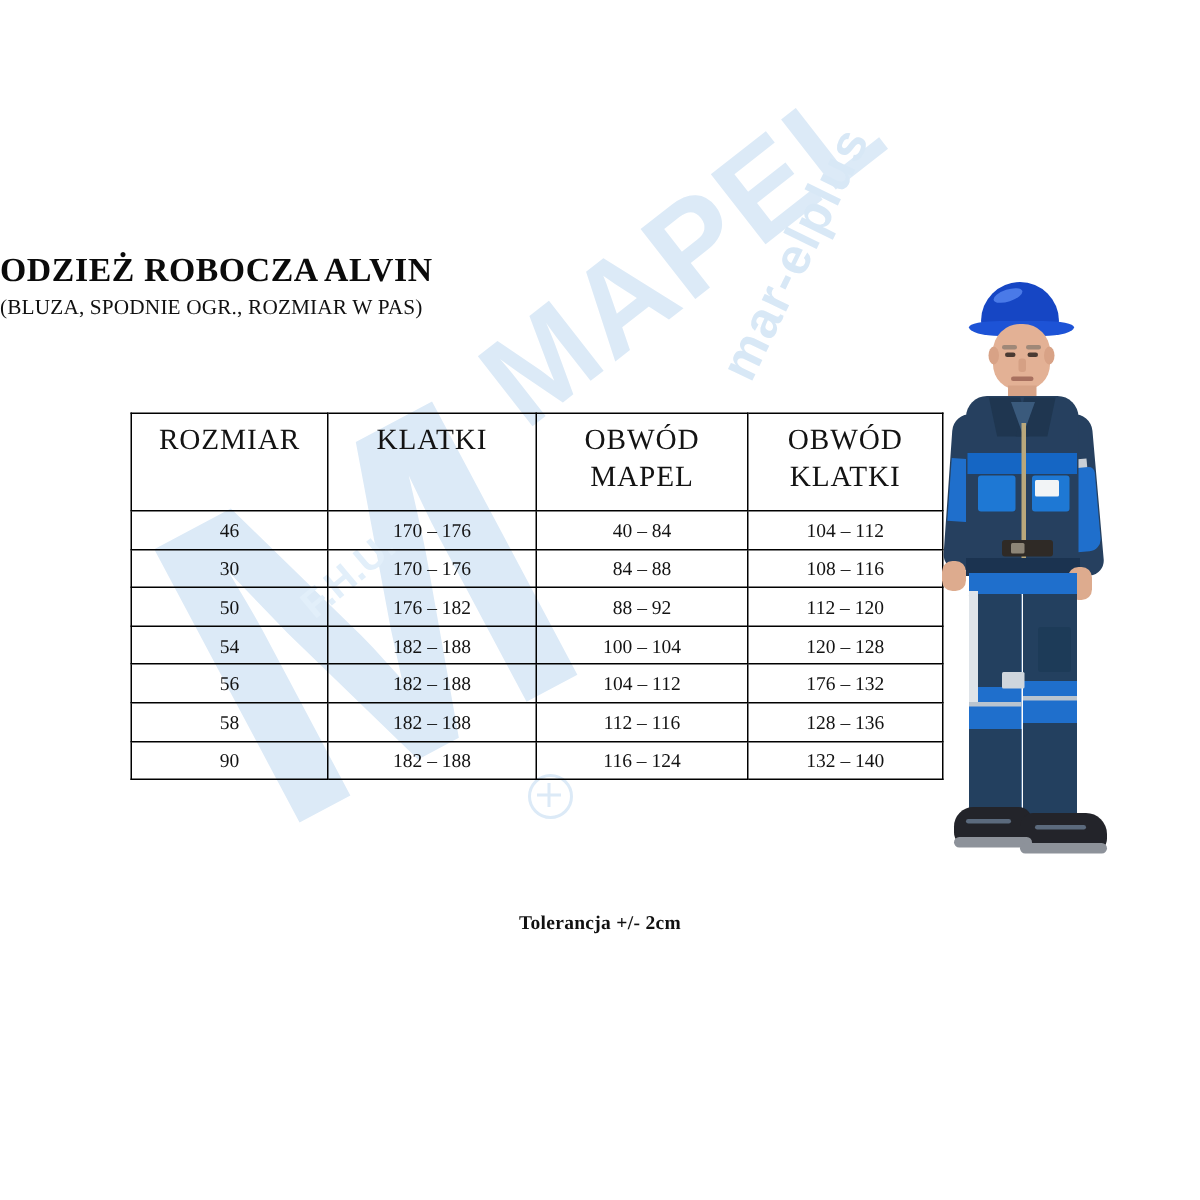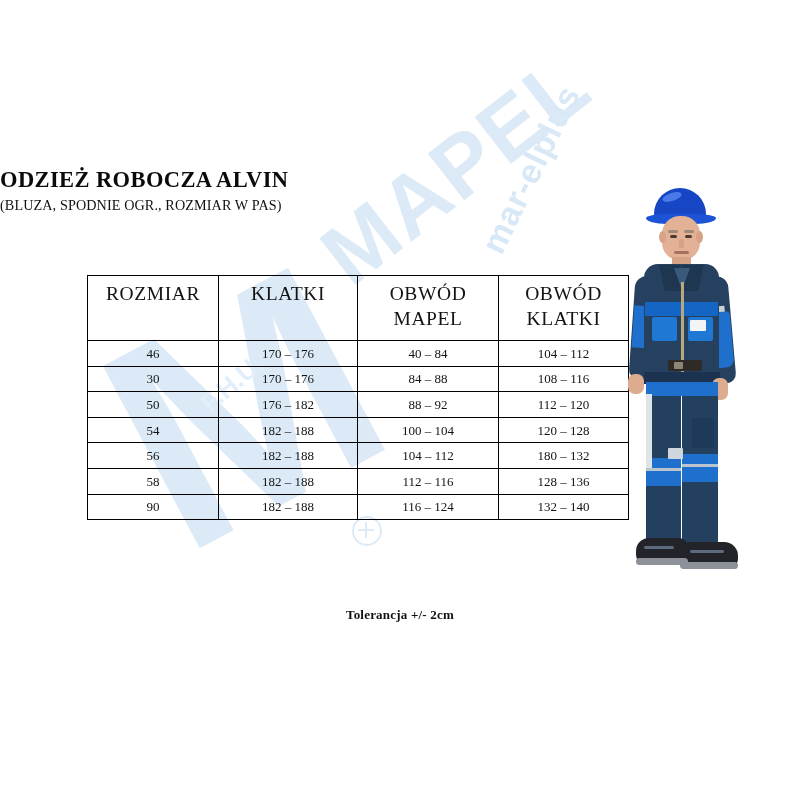--- a/index.html
+++ b/index.html
@@ -456,21 +456,21 @@
         <tr>
           <td>54</td>
           <td>182 – 188</td>
           <td>100 – 104</td>
           <td>120 – 128</td>
         </tr>
         <tr>
           <td>56</td>
           <td>182 – 188</td>
           <td>104 – 112</td>
-          <td>180 – 132</td>
+          <td>176 – 132</td>
         </tr>
         <tr>
           <td>58</td>
           <td>182 – 188</td>
           <td>112 – 116</td>
           <td>128 – 136</td>
         </tr>
         <tr>
           <td>90</td>
           <td>182 – 188</td>

